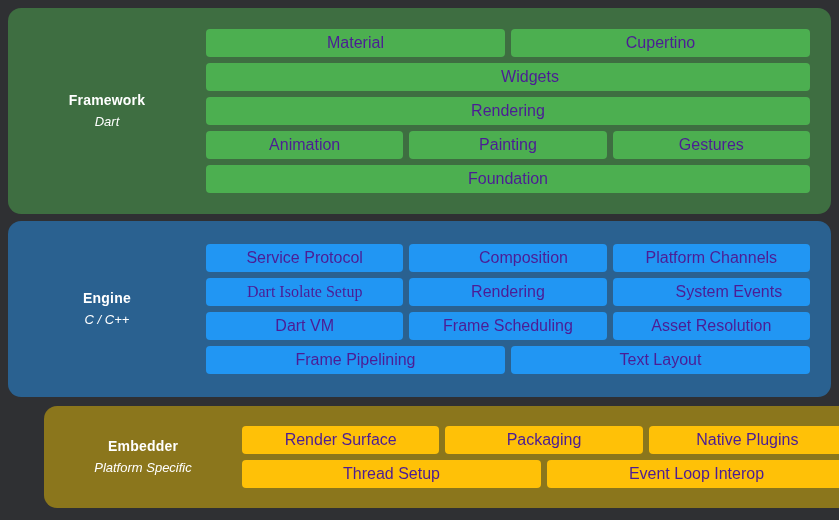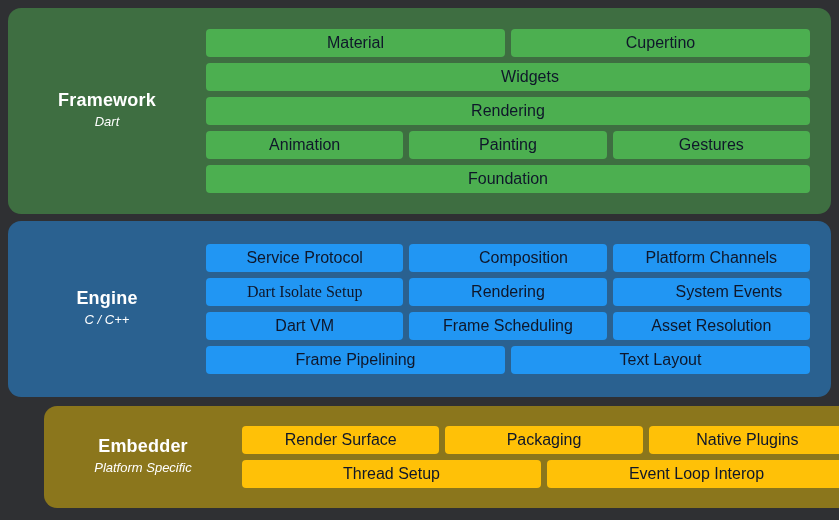--- a/index.html
+++ b/index.html
@@ -34,21 +34,21 @@
     width: 198px;
     flex: 0 0 198px;
     display: flex;
     flex-direction: column;
     justify-content: center;
     align-items: center;
     color: #ffffff;
     text-align: center;
   }
   .layer-title {
-    font-size: 18px;
+    font-size: 14px;
     font-weight: bold;
     line-height: 21px;
     letter-spacing: 0.2px;
     text-align: center;
   }
   .layer-subtitle {
     font-size: 13px;
     font-style: italic;
     line-height: 21px;
   }
@@ -57,21 +57,21 @@
     display: grid;
     grid-template-columns: repeat(6, 1fr);
     grid-auto-rows: 28px;
     column-gap: 6px;
     row-gap: 6px;
     align-content: center;
   }
   .box {
     background: var(--box-bg);
     border-radius: 4px;
-    color: #0f172a;
+    color: #4c1d95;
     font-size: 16px;
     line-height: 28px;
     text-align: center;
     white-space: nowrap;
     overflow: hidden;
   }
 </style>
 </head>
 <body>
 

